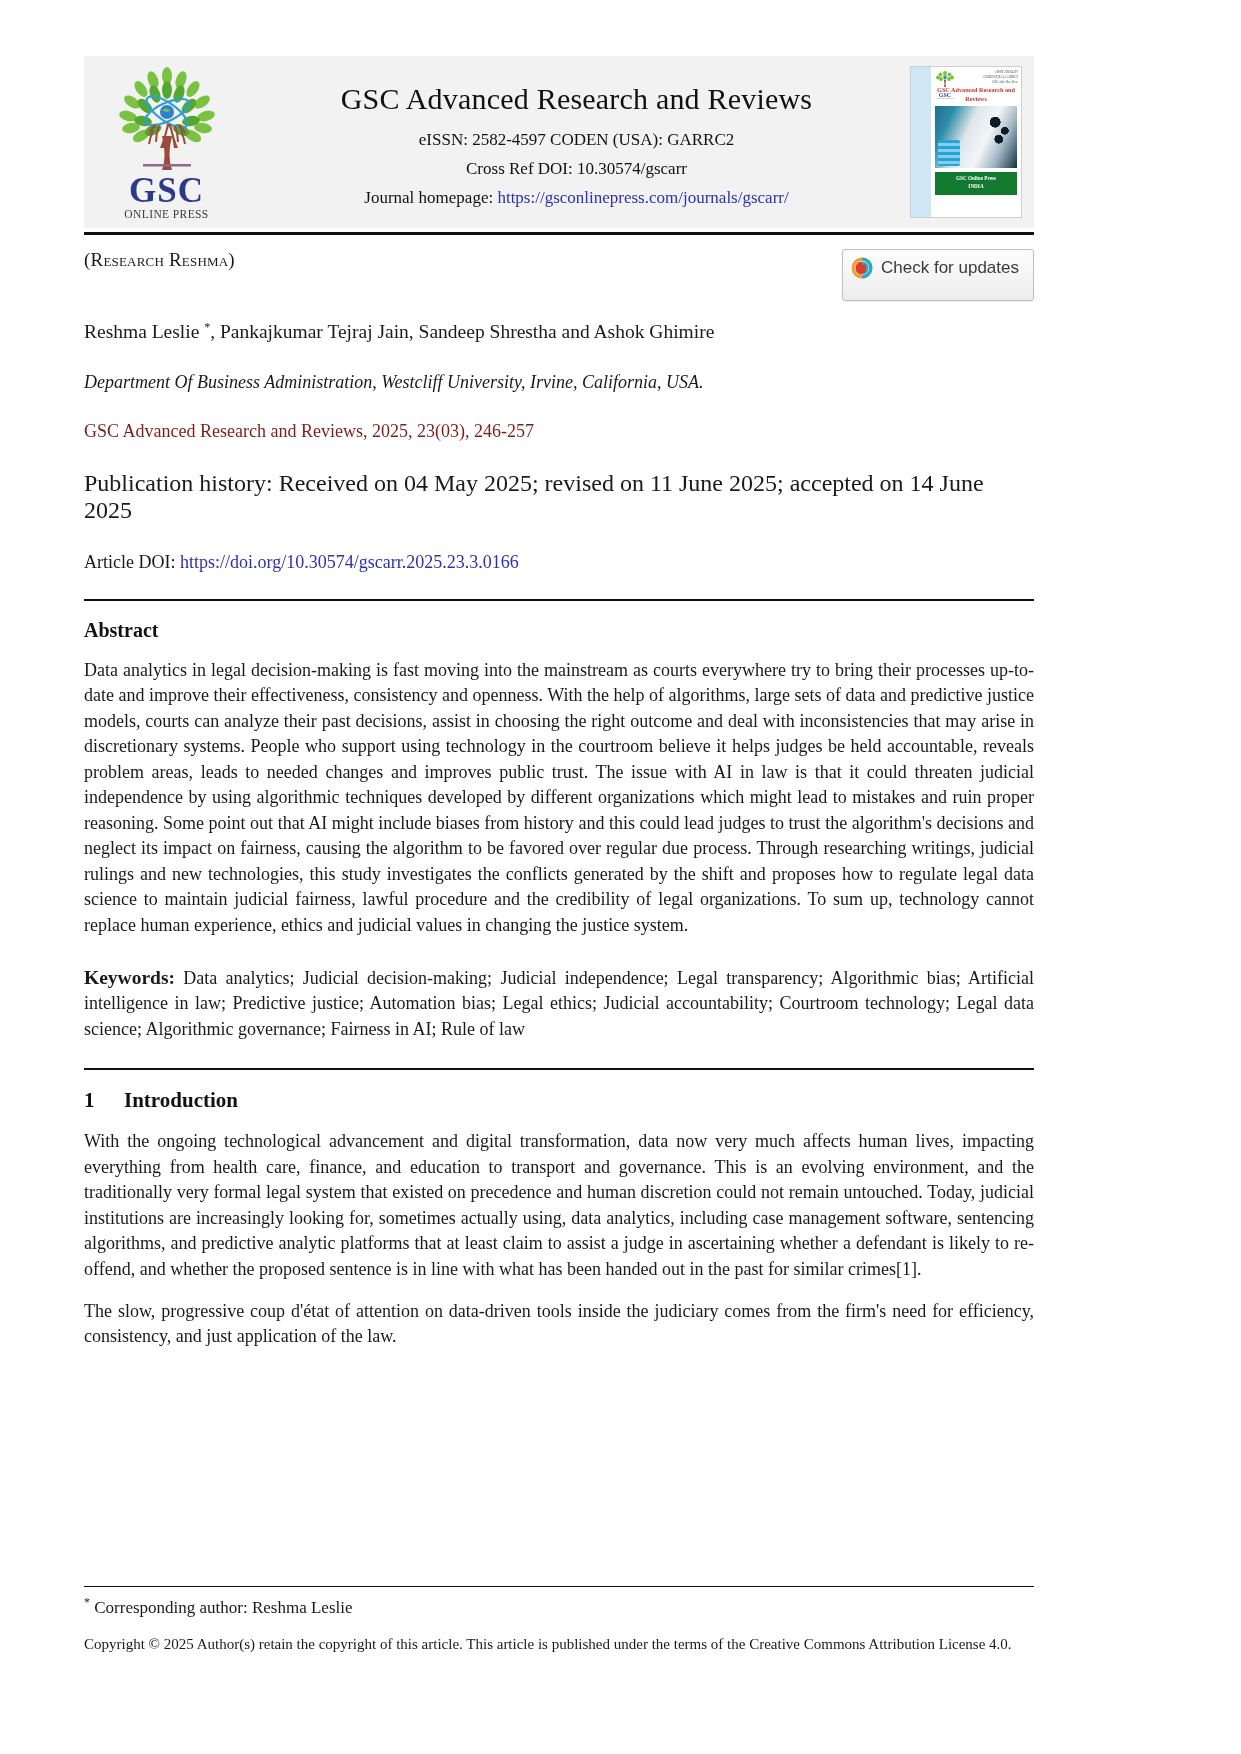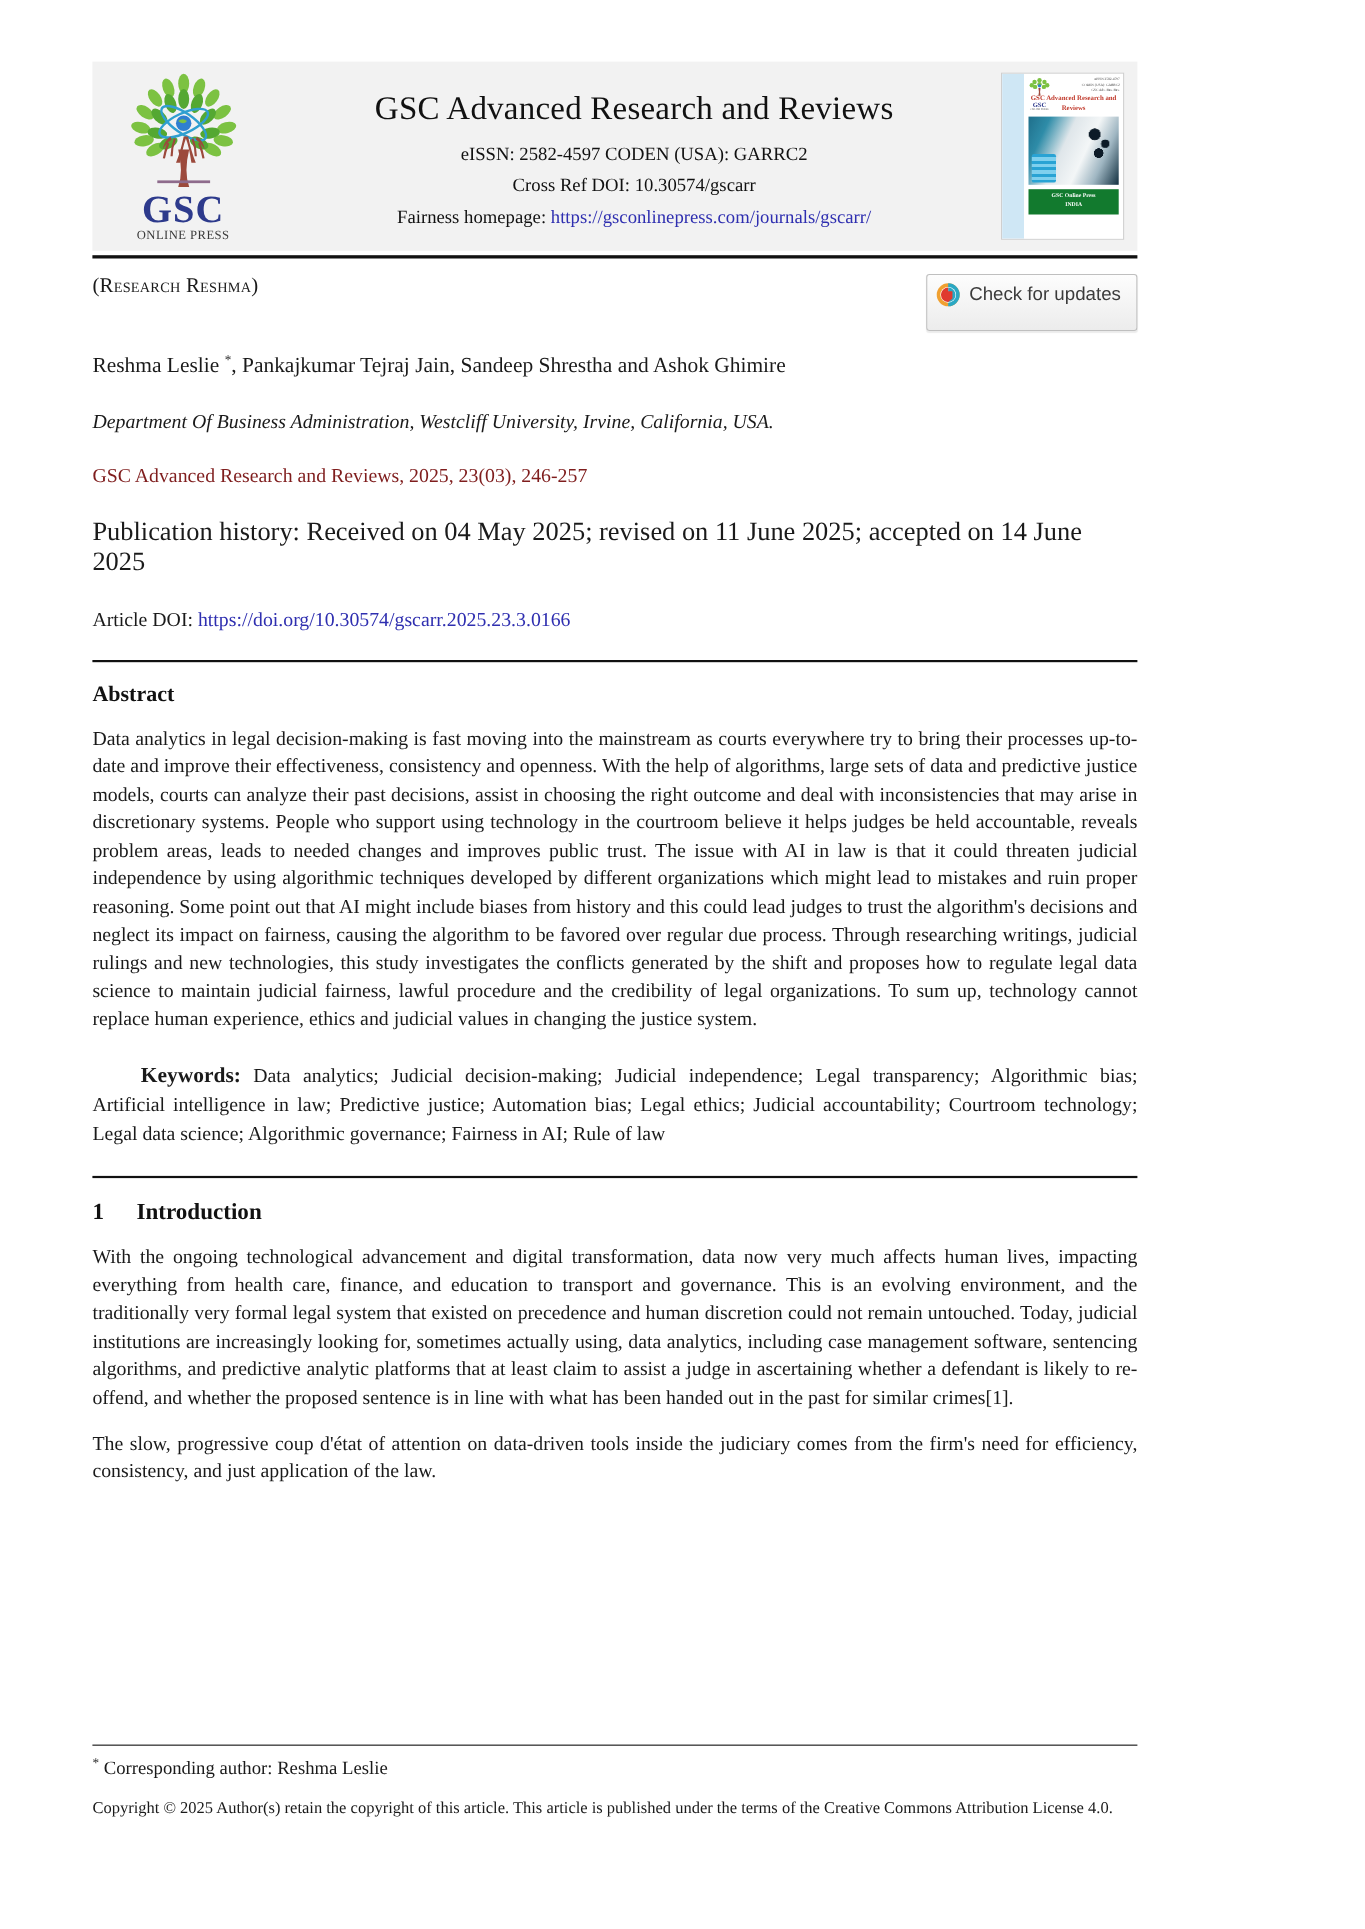--- a/index.html
+++ b/index.html
@@ -276,21 +276,21 @@
     color: #1a1a1a;
     hyphens: none;
   }
   .keywords {
     font-size: 18px;
     line-height: 1.42;
     text-align: justify;
     margin-top: 25px;
     color: #1a1a1a;
   }
-  .keywords b { font-size: 19.5px; margin-left: 44px; }
+  .keywords b { font-size: 19.5px; }
 
   
   .intro-head {
     display: flex;
     margin-top: 18px;
     font-size: 21px;
     font-weight: bold;
     color: #111;
   }
   .intro-num { width: 40px; flex: 0 0 40px; }
@@ -373,21 +373,21 @@
         </svg>
         <div class="logo-gsc">GSC</div>
         <div class="logo-sub">ONLINE PRESS</div>
       </div>
 
       <div class="masthead-center">
         <div class="journal-title">GSC Advanced Research and Reviews</div>
         <div class="journal-line">eISSN: 2582-4597  CODEN (USA): GARRC2</div>
         <div class="journal-line">Cross Ref DOI: 10.30574/gscarr</div>
         <div class="journal-line">
-          <span>Fairness homepage: </span><a class="link" href="#">https://gsconlinepress.com/journals/gscarr/</a>
+          <span>Journal homepage: </span><a class="link" href="#">https://gsconlinepress.com/journals/gscarr/</a>
         </div>
       </div>
 
       <div class="masthead-cover">
         <div class="cover">
           <div class="cover-strip"></div>
           <div class="cover-body">
             <div class="cover-logo-mini">
               <svg width="22" height="18" viewBox="0 0 44 36">
                 <g fill="#7cc242">

